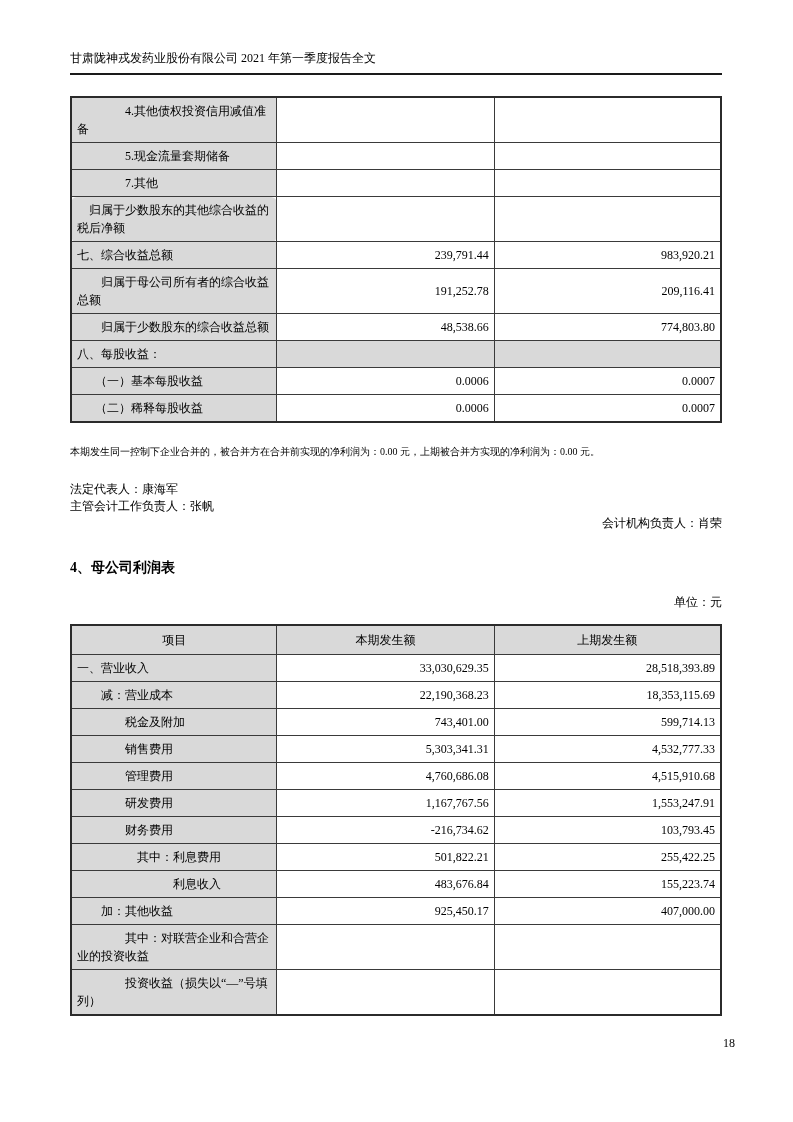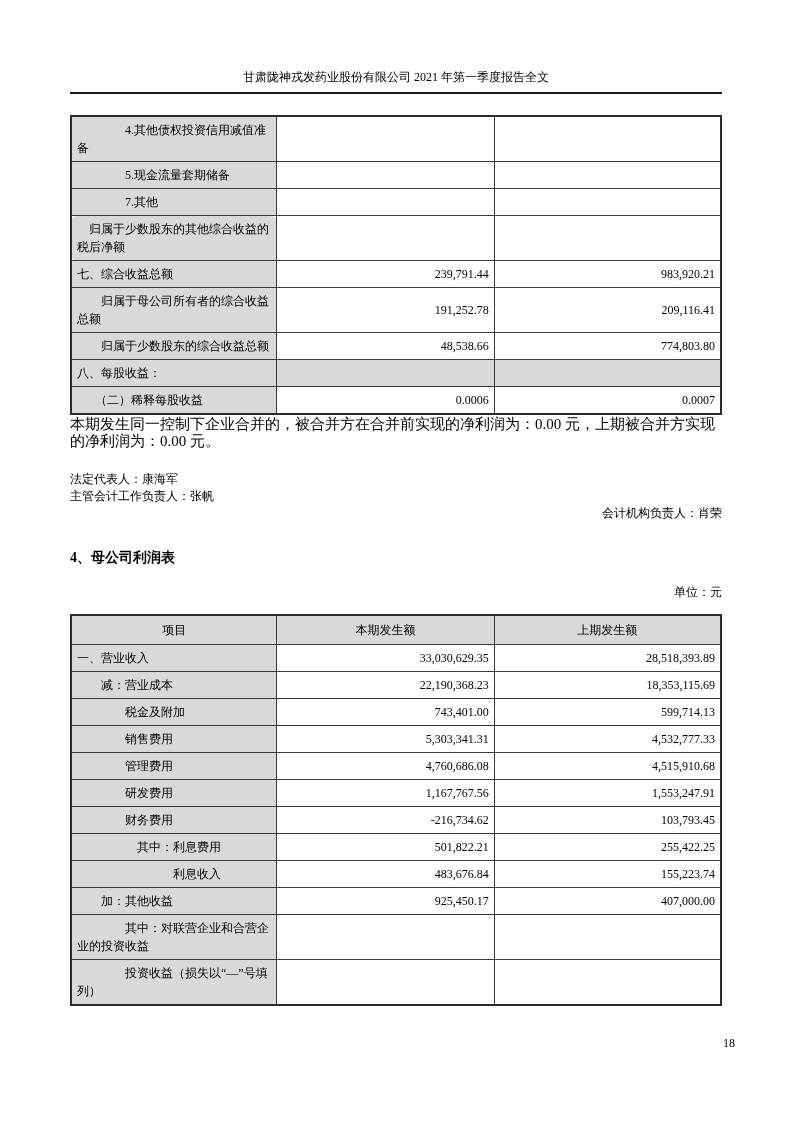--- a/index.html
+++ b/index.html
@@ -9,22 +9,22 @@
     width:793px; height:1122px;
     margin:0 auto;
     background:#ffffff;
     font-family:"Liberation Serif","DejaVu Serif",serif;
     color:#000;
     overflow:hidden;
   }
   .content { padding:0 71px 0 70px; }
 
   .doc-header {
-    margin-top:70px;
-    text-align:center;
+    margin-top:51px;
+    text-align:left;
     font-size:12px;
     line-height:15px;
     padding-bottom:7px;
     border-bottom:2px solid #1a1a1a;
   }
 
   table.fin {
     border-collapse:collapse;
     table-layout:fixed;
     width:650px;
@@ -48,21 +48,21 @@
   tr.shaded td.value { background:#d9d9d9; }
   table.fin th {
     background:#d9d9d9;
     font-weight:normal;
     text-align:center;
     height:20px;
   }
   .tbl1 { margin-top:21px; }
   .tbl2 { margin-top:13px; }
 
-  .note { margin-top:1px; font-size:15px; line-height:17px; }
+  .note { margin-top:20px; font-size:10px; line-height:17px; }
 
   .signatures {
     margin-top:21px;
     display:flex;
     font-size:12px;
     line-height:17px;
     flex-direction:column;
   }
   .signatures .sig-left   { width:248px; text-align:left; }
   .signatures .sig-middle { flex:1;      text-align:left; }
@@ -127,20 +127,25 @@
           </tr>
           <tr>
             <td class="label" style="text-indent: 24px;">归属于少数股东的综合收益总额</td>
             <td class="value">48,538.66</td>
             <td class="value">774,803.80</td>
           </tr>
           <tr class="shaded">
             <td class="label" style="text-indent: 0px;">八、每股收益：</td>
             <td class="value"></td>
             <td class="value"></td>
+          </tr>
+          <tr>
+            <td class="label" style="text-indent: 18px;">（一）基本每股收益</td>
+            <td class="value">0.0006</td>
+            <td class="value">0.0007</td>
           </tr>
           <tr>
             <td class="label" style="text-indent: 18px;">（二）稀释每股收益</td>
             <td class="value">0.0006</td>
             <td class="value">0.0007</td>
           </tr>
         </tbody>
     </table>
 
     <p class="note">本期发生同一控制下企业合并的，被合并方在合并前实现的净利润为：0.00 元，上期被合并方实现的净利润为：0.00 元。</p>

